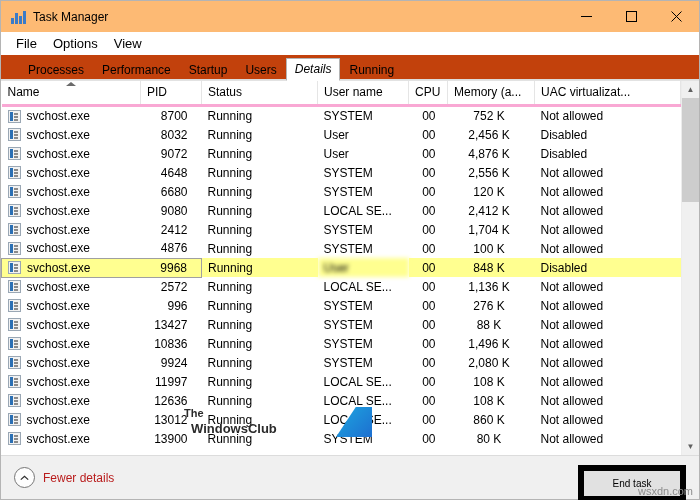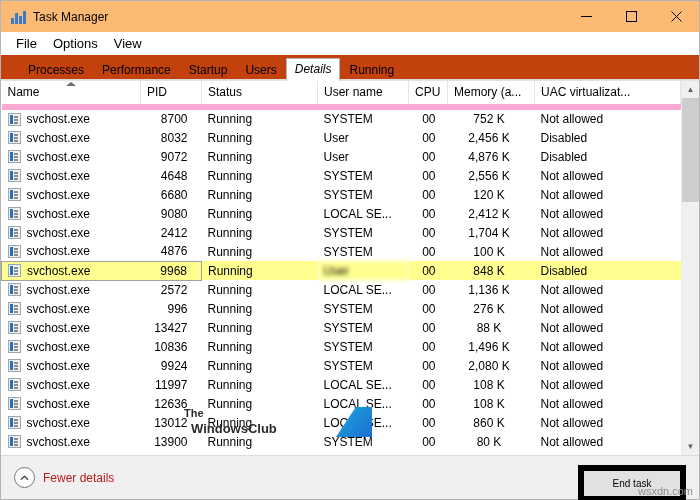--- a/index.html
+++ b/index.html
@@ -135,21 +135,21 @@
     border-collapse: collapse;
     width: 679px;
     table-layout: fixed;
     font-size: 12px;
   }
   table.proc thead th {
     font-weight: normal;
     text-align: left;
     background: #ffffff;
     border-right: 1px solid #e5e5e5;
-    border-bottom: 6px solid #f9a8d4;
+    border-bottom: 3px solid #f9a8d4;
     padding: 4px 6px 5px 6px;
     height: 18px;
     box-sizing: border-box;
     color: #000;
     position: relative;
     overflow: hidden;
     white-space: nowrap;
   }
   table.proc thead th.sorted .sort-arrow {
     position: absolute;

